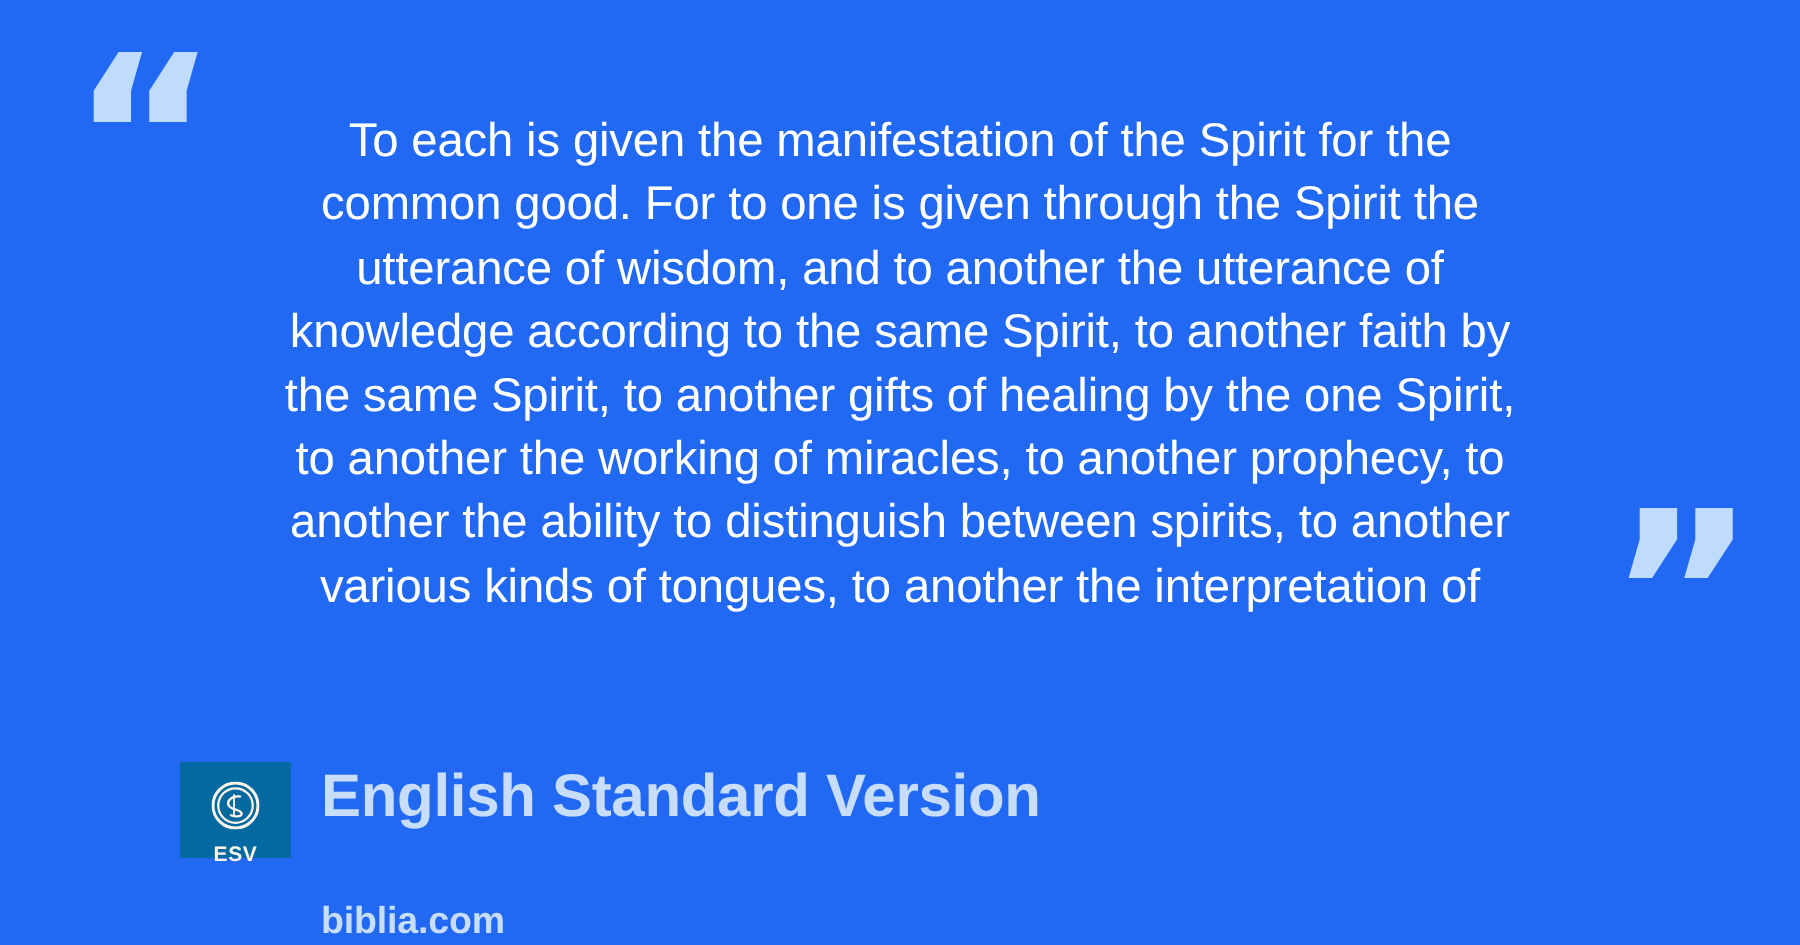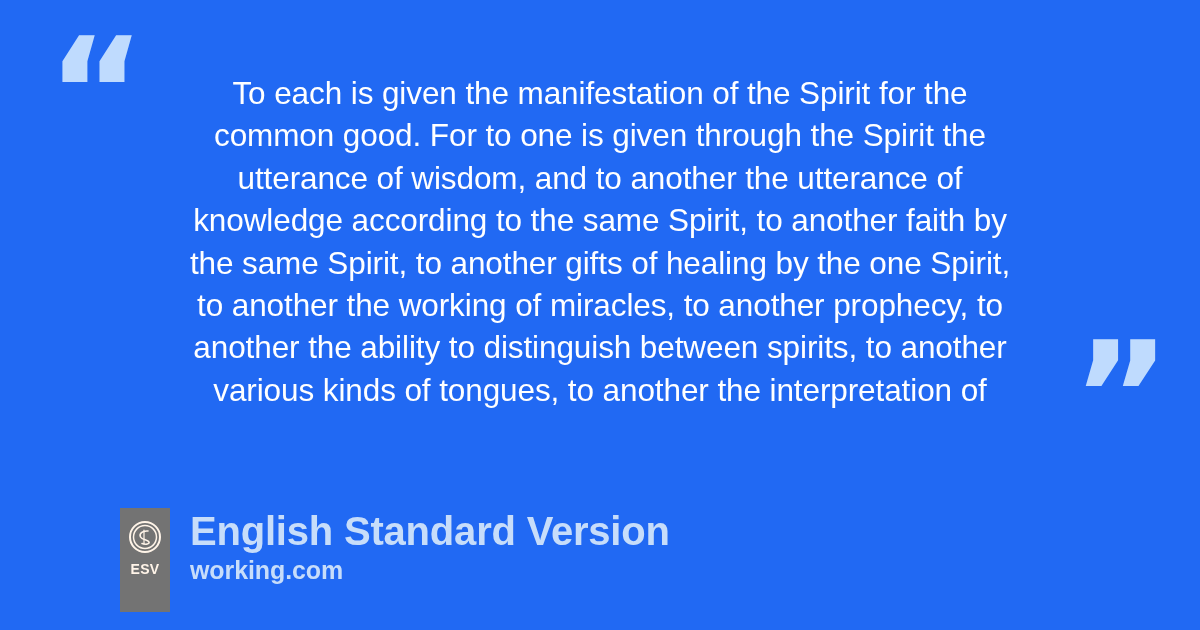--- a/index.html
+++ b/index.html
@@ -60,24 +60,25 @@
   #footer {
     position: absolute;
     left: 120px;
     top: 508px;
     display: flex;
     flex-direction: row;
     align-items: flex-start;
   }
   #esv-logo {
     width: 50px;
-    height: 104px;
-    background: #737373;
+    height: 64px;
+    background: #0369a1;
     position: relative;
     flex: 0 0 auto;
+    padding-left: 24px;
   }
   #esv-seal {
     position: absolute;
     left: 50%;
     top: 13px;
     transform: translateX(-50%);
     width: 32px;
     height: 32px;
   }
   #esv-logo-label {
@@ -90,20 +91,21 @@
     font-family: "Liberation Sans", sans-serif;
     font-weight: bold;
     font-size: 14px;
     letter-spacing: 0.4px;
   }
   #footer-text {
     margin-left: 20px;
     display: flex;
     flex-direction: column;
     justify-content: flex-start;
+    gap: 44px;
   }
   #version-name {
     color: #C7DDFA;
     font-family: "Liberation Sans", sans-serif;
     font-weight: bold;
     font-size: 40px;
     line-height: 46px;
     letter-spacing: -0.2px;
   }
   #site-url {
@@ -141,17 +143,17 @@
         <circle cx="32" cy="32" r="30" fill="none" stroke="#FFF4E8" stroke-width="4"></circle>
         <circle cx="32" cy="32" r="23" fill="none" stroke="#FFF4E8" stroke-width="3"></circle>
         <path d="M38 20 C26 19, 20 26, 23 32 C26 38, 38 37, 40 42 C41.5 46, 34 48, 26 45" fill="none" stroke="#FFF4E8" stroke-width="3.2" stroke-linecap="round"></path>
         <path d="M30 18 L30 46" fill="none" stroke="#FFF4E8" stroke-width="2.4" stroke-linecap="round"></path>
       </svg>
       <div id="esv-logo-label">ESV</div>
     </div>
 
     <div id="footer-text">
       <div id="version-name">English Standard Version</div>
-      <div id="site-url">working.com</div>
+      <div id="site-url">biblia.com</div>
     </div>
 
   </div>
 </div>
 
 </body></html>

